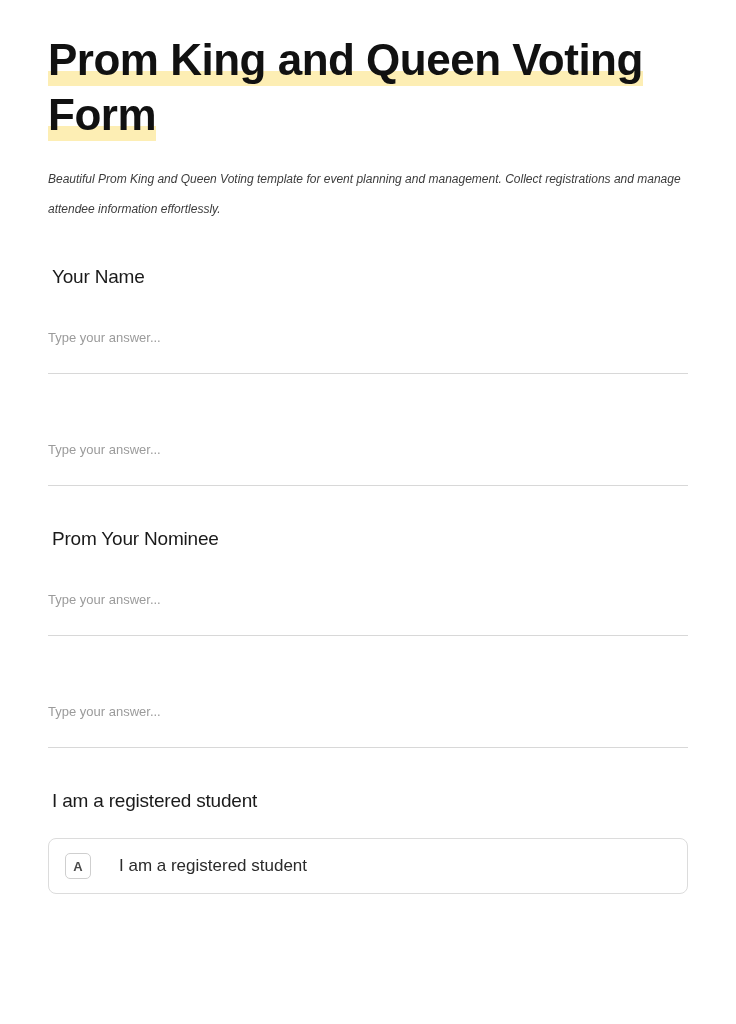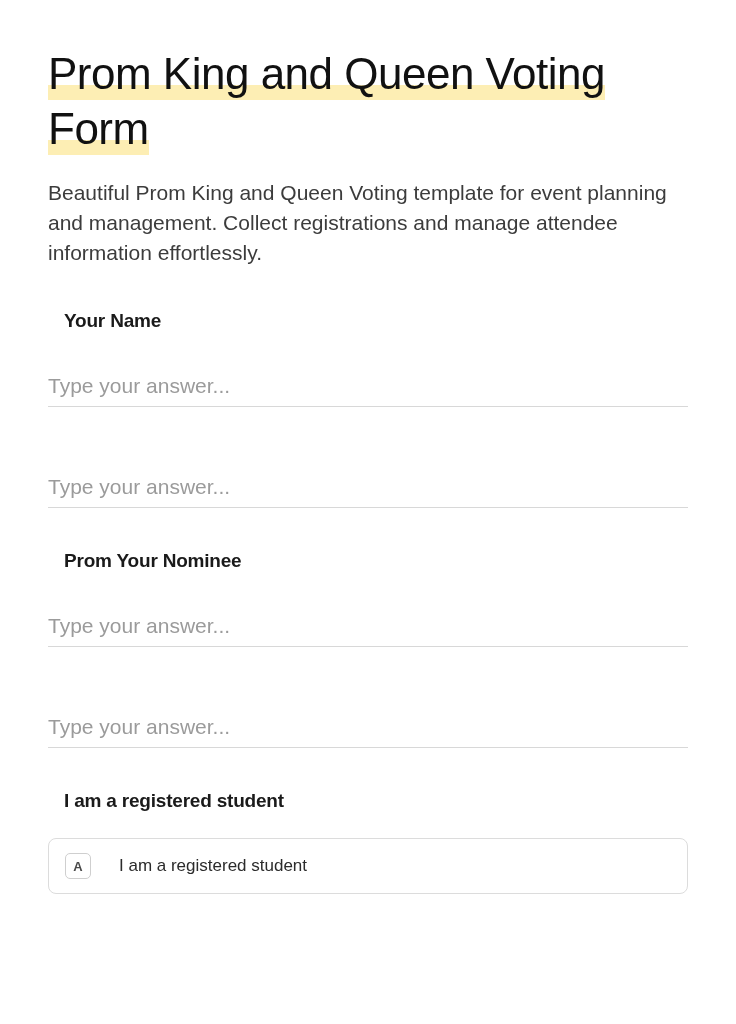--- a/index.html
+++ b/index.html
@@ -14,60 +14,61 @@
   }
   .page {
     width: 736px;
     height: 1024px;
     position: relative;
     background: #ffffff;
     padding: 0 48px;
   }
   .title {
     margin: 0;
-    padding-top: 46px;
+    padding-top: 32px;
     font-size: 44px;
     line-height: 55px;
-    font-weight: 400;
+    font-weight: 700;
     letter-spacing: -0.5px;
     color: #111111;
   }
   .title span.hl {
     background: linear-gradient(to top, #fdeeb4 30%, rgba(253,238,180,0) 30%);
     box-decoration-break: clone;
     -webkit-box-decoration-break: clone;
     padding-bottom: 2px;
   }
   .subtitle {
     margin: 22px 0 12px 0;
-    font-size: 21px;
+    font-size: 12px;
     line-height: 30px;
+    font-style: italic;
     color: #3c3c3c;
     max-width: 634px;
   }
   .field {
     margin-top: 42px;
   }
   .field-label {
     font-size: 19px;
-    font-weight: 700;
+    font-weight: 400;
     color: #1a1a1a;
     letter-spacing: -0.2px;
-    margin: 16px;
+    margin: 4px;
   }
   .field-input {
     width: 100%;
     border: none;
     border-bottom: 1px solid #d8d8d8;
     outline: none;
     background: transparent;
     font-family: "Liberation Sans", sans-serif;
-    font-size: 21px;
+    font-size: 13px;
     color: #2b2b2b;
-    padding: 26px 0 8px 0;
+    padding: 26px 0 28px 0;
     margin-top: 16px;
     display: block;
   }
   .field-input::placeholder {
     color: #9b9b9b;
   }
   .choice-group {
     margin-top: 26px;
   }
   .choice {

